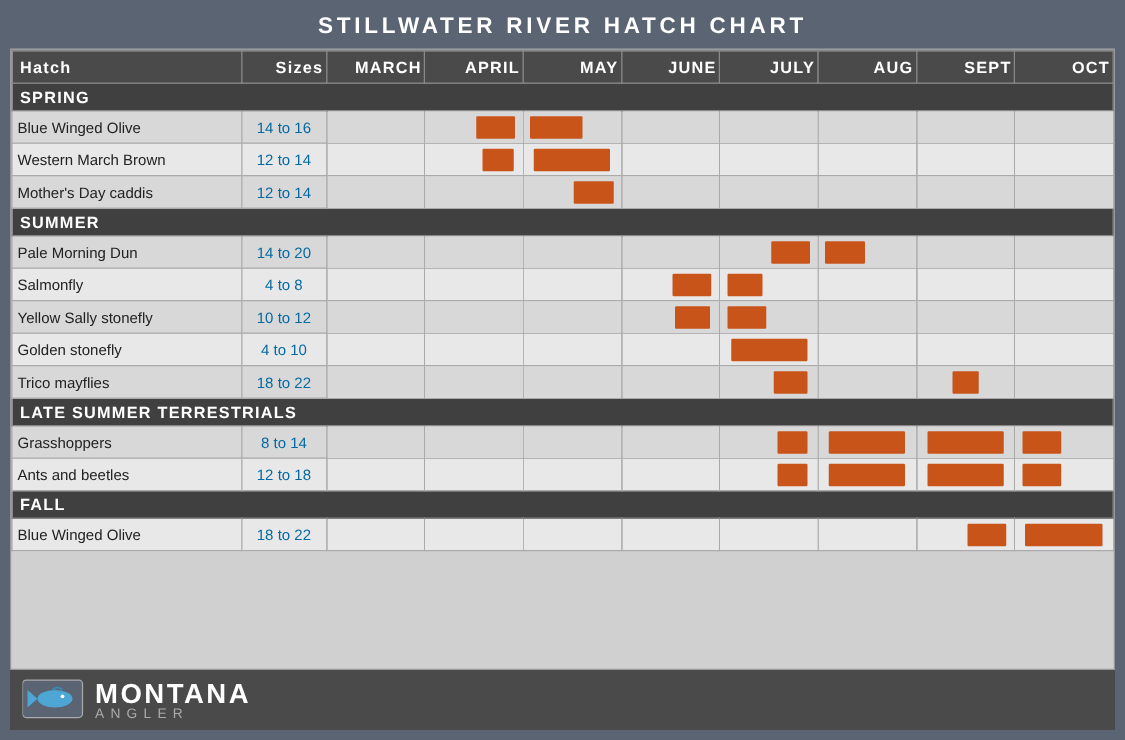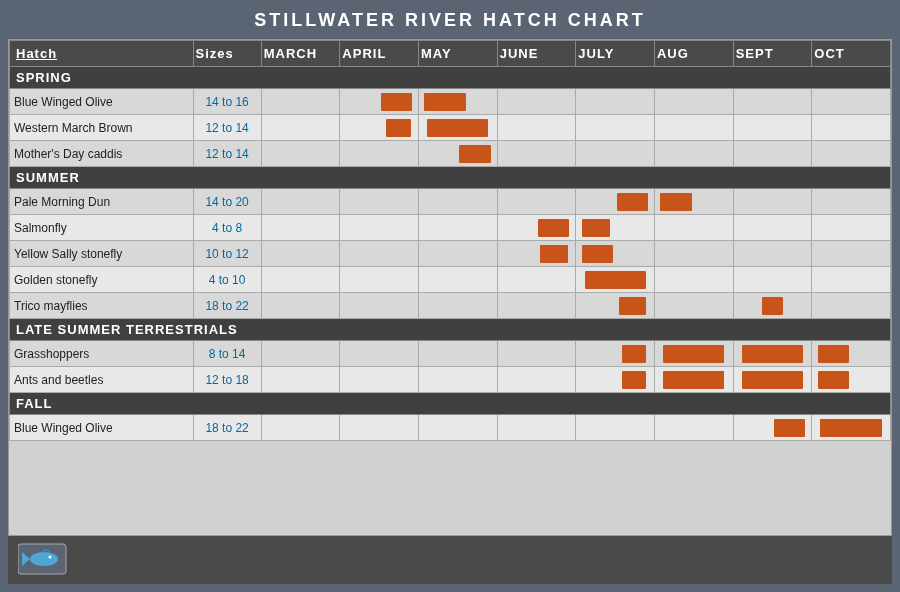--- a/index.html
+++ b/index.html
@@ -47,29 +47,28 @@
     
     col.col-hatch  { width: 175px; }
     col.col-sizes  { width: 65px; }
     col.col-month  { width: 75px; }
 
     .header-row th {
       background: #4a4a4a;
       color: #ffffff;
       font-size: 13px;
       font-weight: bold;
-      text-align: left;
+      text-align: right;
       padding: 5px 2px;
       border: 1px solid #888;
       letter-spacing: 1px;
     }
     .header-row th.col-hatch-h {
       text-align: left;
       padding-left: 6px;
-      text-decoration: underline;
     }
 
     .section-row td {
       background: #404040;
       color: #ffffff;
       font-size: 13px;
       font-weight: bold;
       padding: 3px 6px;
       border: 1px solid #888;
       letter-spacing: 1px;
@@ -376,15 +375,19 @@
       <svg class="fish-logo" viewBox="0 0 50 36" xmlns="http://www.w3.org/2000/svg">
 
         <rect x="0" y="2" width="48" height="30" rx="3" fill="#5a6472" stroke="#aaa" stroke-width="1"></rect>
 
         <ellipse cx="26" cy="17" rx="14" ry="7" fill="#4da6d4"></ellipse>
         <polygon points="12,17 4,10 4,24" fill="#4da6d4"></polygon>
         <circle cx="32" cy="15" r="1.5" fill="#fff"></circle>
 
         <path d="M24 10 Q28 6 32 10" stroke="#3a8ab4" stroke-width="1.5" fill="none"></path>
       </svg>
+      <div class="montana-text">
+        <span class="brand-main">MONTANA</span>
+        <span class="brand-sub">ANGLER</span>
+      </div>
     </div>
   </div>
 </div>
 
 </body></html>

